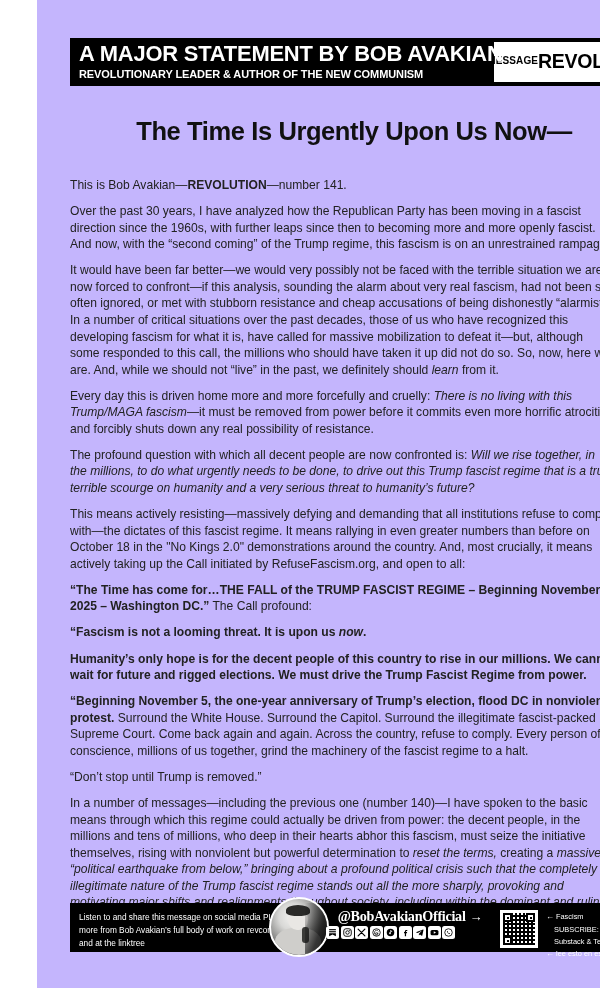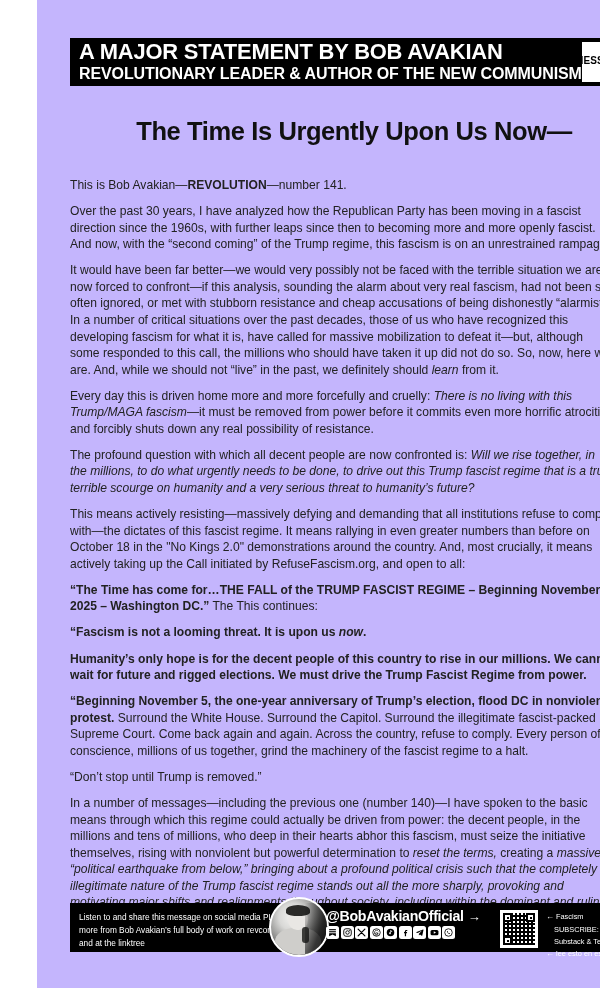--- a/index.html
+++ b/index.html
@@ -52,21 +52,21 @@
     letter-spacing: -0.2px;
     transform: scaleX(1.02);
     transform-origin: left center;
     white-space: nowrap;
     margin-bottom: 3px;
   }
   .mast-sub {
     color: #ffffff;
     font-family: "Liberation Sans Narrow", "Liberation Sans", sans-serif;
     font-weight: 700;
-    font-size: 16px;
+    font-size: 11px;
     letter-spacing: -0.1px;
     white-space: nowrap;
   }
   .mast-badge {
     background: #ffffff;
     color: #000000;
     width: 140px;
     height: 40px;
     display: flex;
     align-items: center;
@@ -204,27 +204,28 @@
   .handle-block {
     position: absolute;
     left: 256px;
     top: 6px;
     width: 168px;
   }
   .handle-row {
     display: flex;
     align-items: center;
     color: #ffffff;
-    font-family: Liberation Sans, sans-serif;
+    font-family: Liberation Serif, serif;
     font-weight: 700;
     font-size: 14.2px;
     letter-spacing: -0.3px;
     white-space: nowrap;
     line-height: 1;
     margin-bottom: 3px;
+    justify-content: center;
   }
   .handle-arrow {
     margin-left: 4px;
     font-size: 13px;
   }
   .icon-strip {
     display: flex;
     align-items: center;
     gap: 1.5px;
     background: #000000;
@@ -322,21 +323,21 @@
     <p>Over the past 30 years, I have analyzed how the Republican Party has been moving in a fascist direction since the 1960s, with further leaps since then to becoming more and more openly fascist. And now, with the “second coming” of the Trump regime, this fascism is on an unrestrained rampage.</p>
 
     <p><span>It would have been far better—we would very possibly not be faced with the terrible situation we are now forced to confront—if this analysis, sounding the alarm about very real fascism, had not been so often ignored, or met with stubborn resistance and cheap accusations of being dishonestly “alarmist.” In a number of critical situations over the past decades, those of us who have recognized this developing fascism for what it is, have called for massive mobilization to defeat it—but, although some responded to this call, the millions who should have taken it up did not do so. So, now, here we are. And, while we should not “live” in the past, we definitely should </span><i>learn</i><span> from it.</span></p>
 
     <p><span>Every day this is driven home more and more forcefully and cruelly: </span><i>There is no living with this Trump/MAGA fascism</i><span>—it must be removed from power before it commits even more horrific atrocities and forcibly shuts down any real possibility of resistance.</span></p>
 
     <p><span>The profound question with which all decent people are now confronted is: </span><i>Will we rise together, in the millions, to do what urgently needs to be done, to drive out this Trump fascist regime that is a truly terrible scourge on humanity and a very serious threat to humanity’s future?</i></p>
 
     <p>This means actively resisting—massively defying and demanding that all institutions refuse to comply with—the dictates of this fascist regime. It means rallying in even greater numbers than before on October 18 in the "No Kings 2.0" demonstrations around the country. And, most crucially, it means actively taking up the Call initiated by RefuseFascism.org, and open to all:</p>
 
-    <p><b>“The Time has come for…THE FALL of the TRUMP FASCIST REGIME – Beginning November 5, 2025 – Washington DC.”</b><span class="reg"> The This continues:</span></p>
+    <p><b>“The Time has come for…THE FALL of the TRUMP FASCIST REGIME – Beginning November 5, 2025 – Washington DC.”</b><span class="reg"> The Call profound:</span></p>
 
     <p class="bold"><span>“Fascism is not a looming threat. It is upon us </span><i>now</i><span>.</span></p>
 
     <p class="bold">Humanity’s only hope is for the decent people of this country to rise in our millions. We cannot wait for future and rigged elections. We must drive the Trump Fascist Regime from power.</p>
 
     <p><b>“Beginning November 5, the one-year anniversary of Trump’s election, flood DC in nonviolent protest.</b><span class="reg"> Surround the White House. Surround the Capitol. Surround the illegitimate fascist-packed Supreme Court. Come back again and again. Across the country, refuse to comply. Every person of conscience, millions of us together, grind the machinery of the fascist regime to a halt.</span></p>
 
     <p>“Don’t stop until Trump is removed.”</p>
 
 

